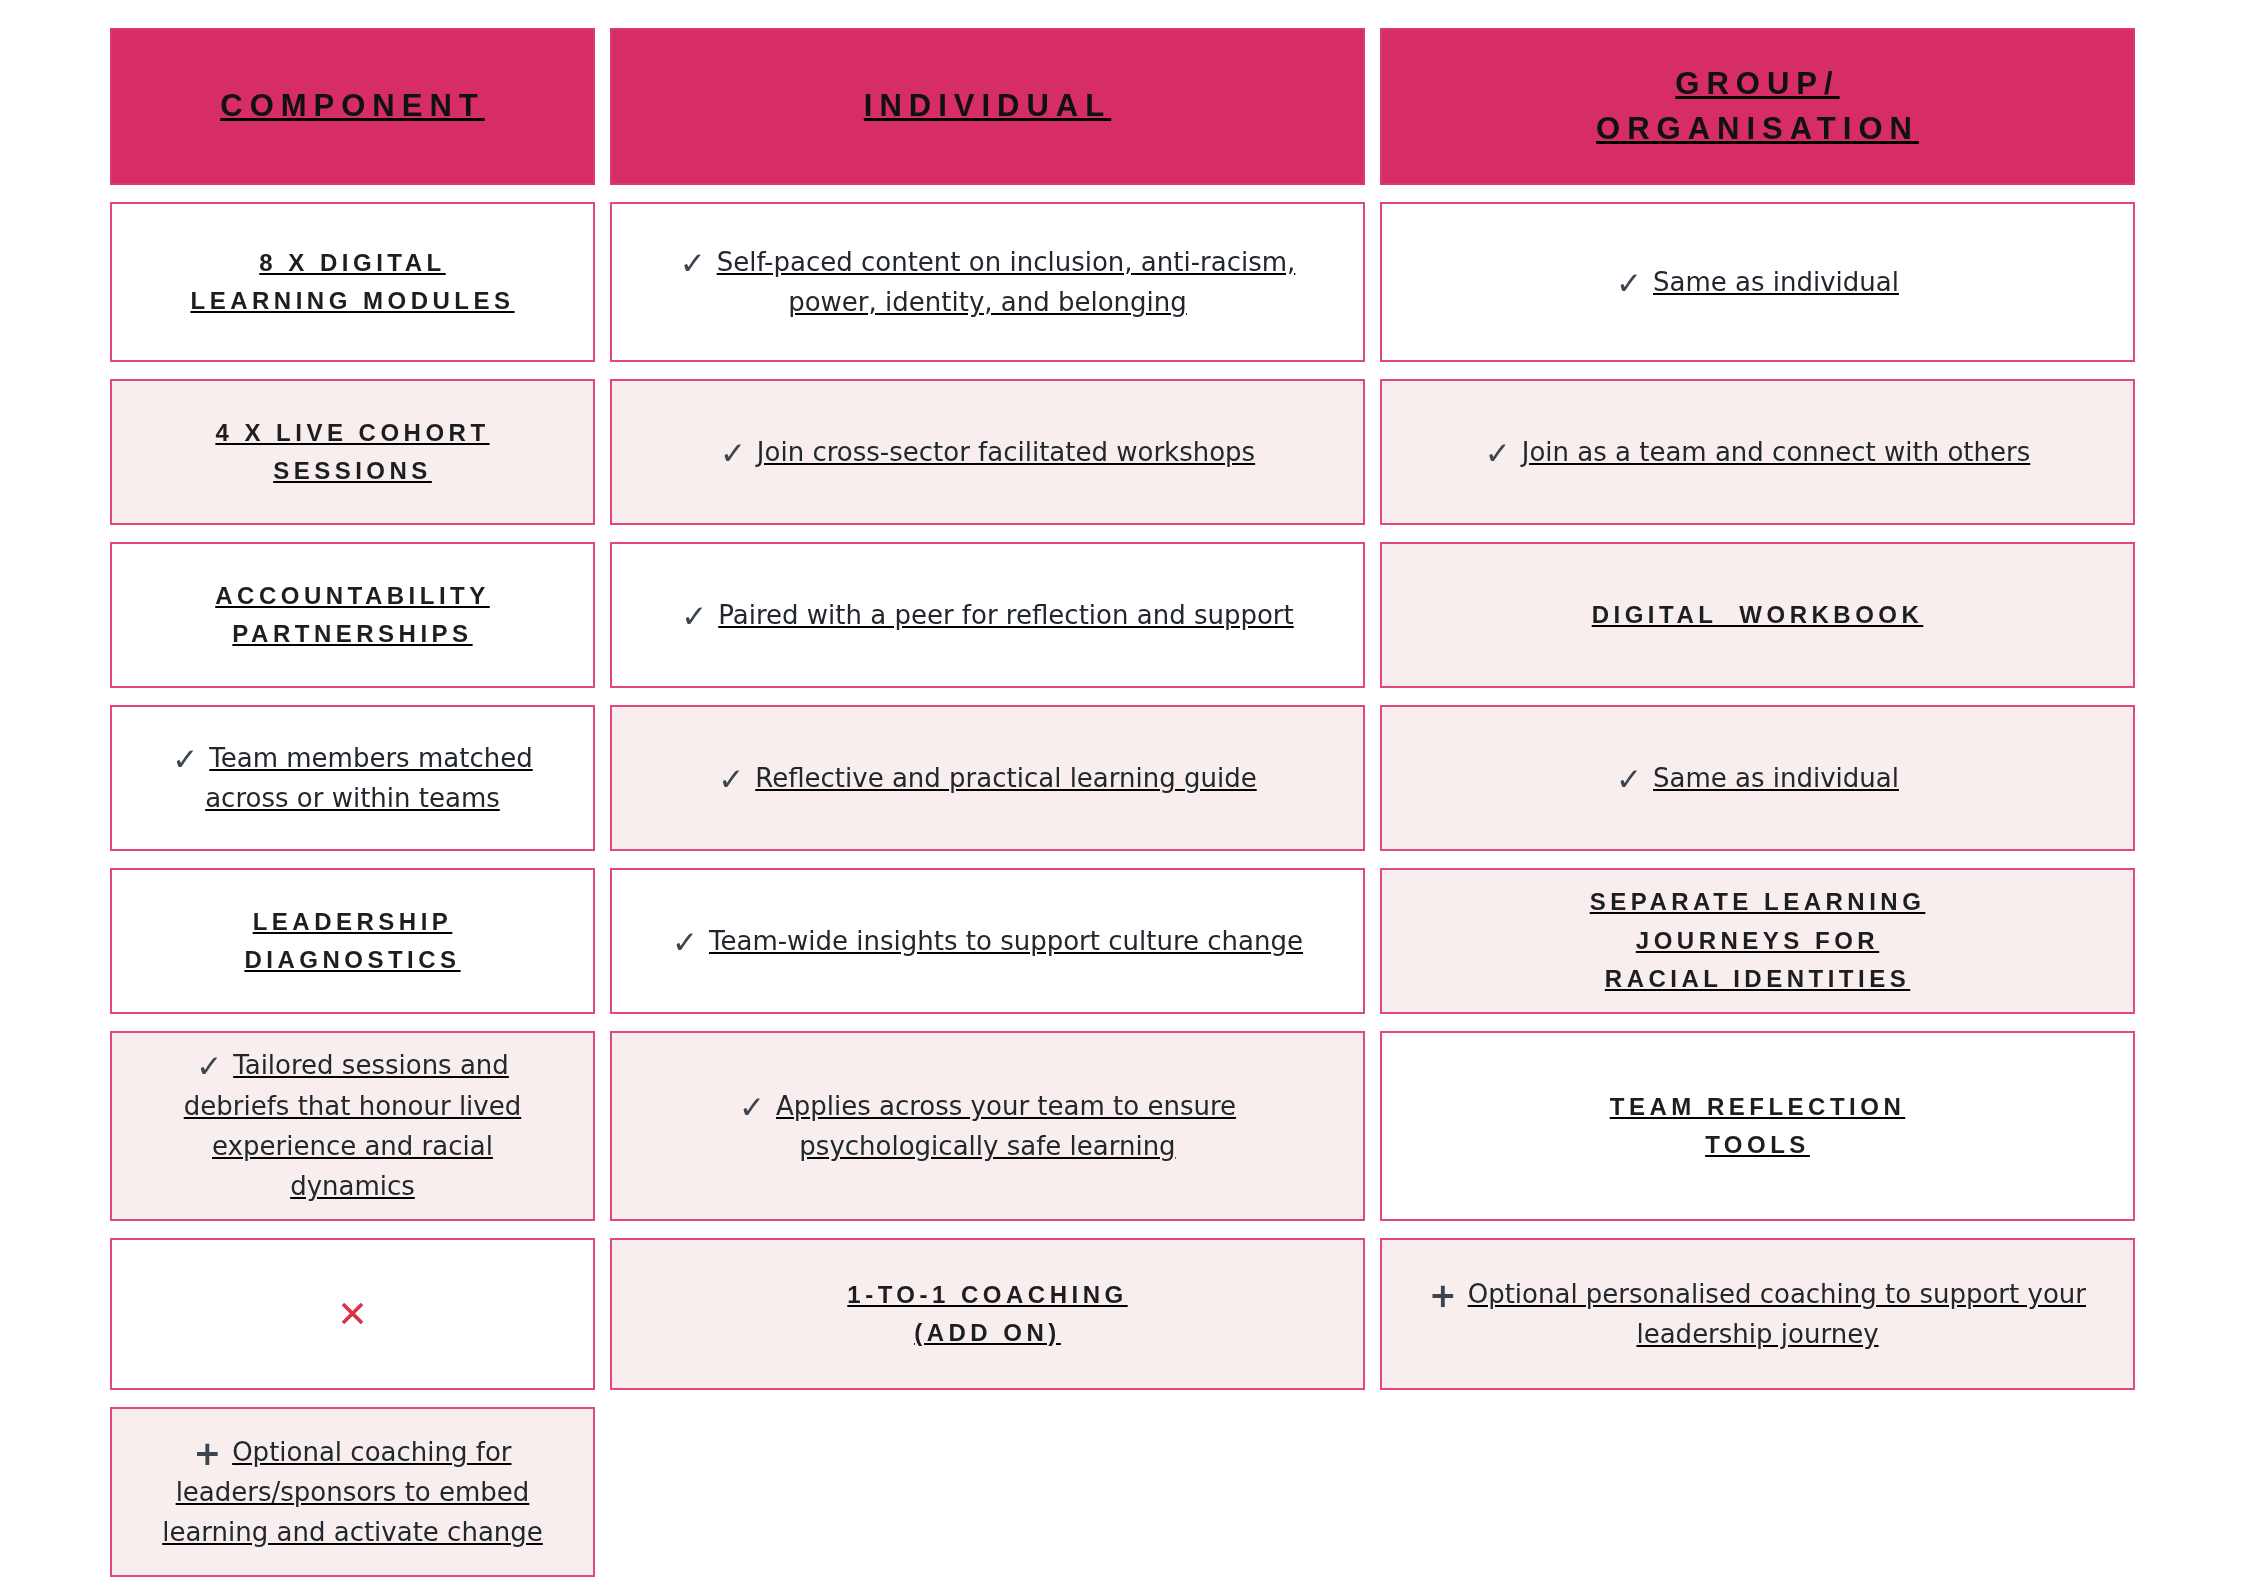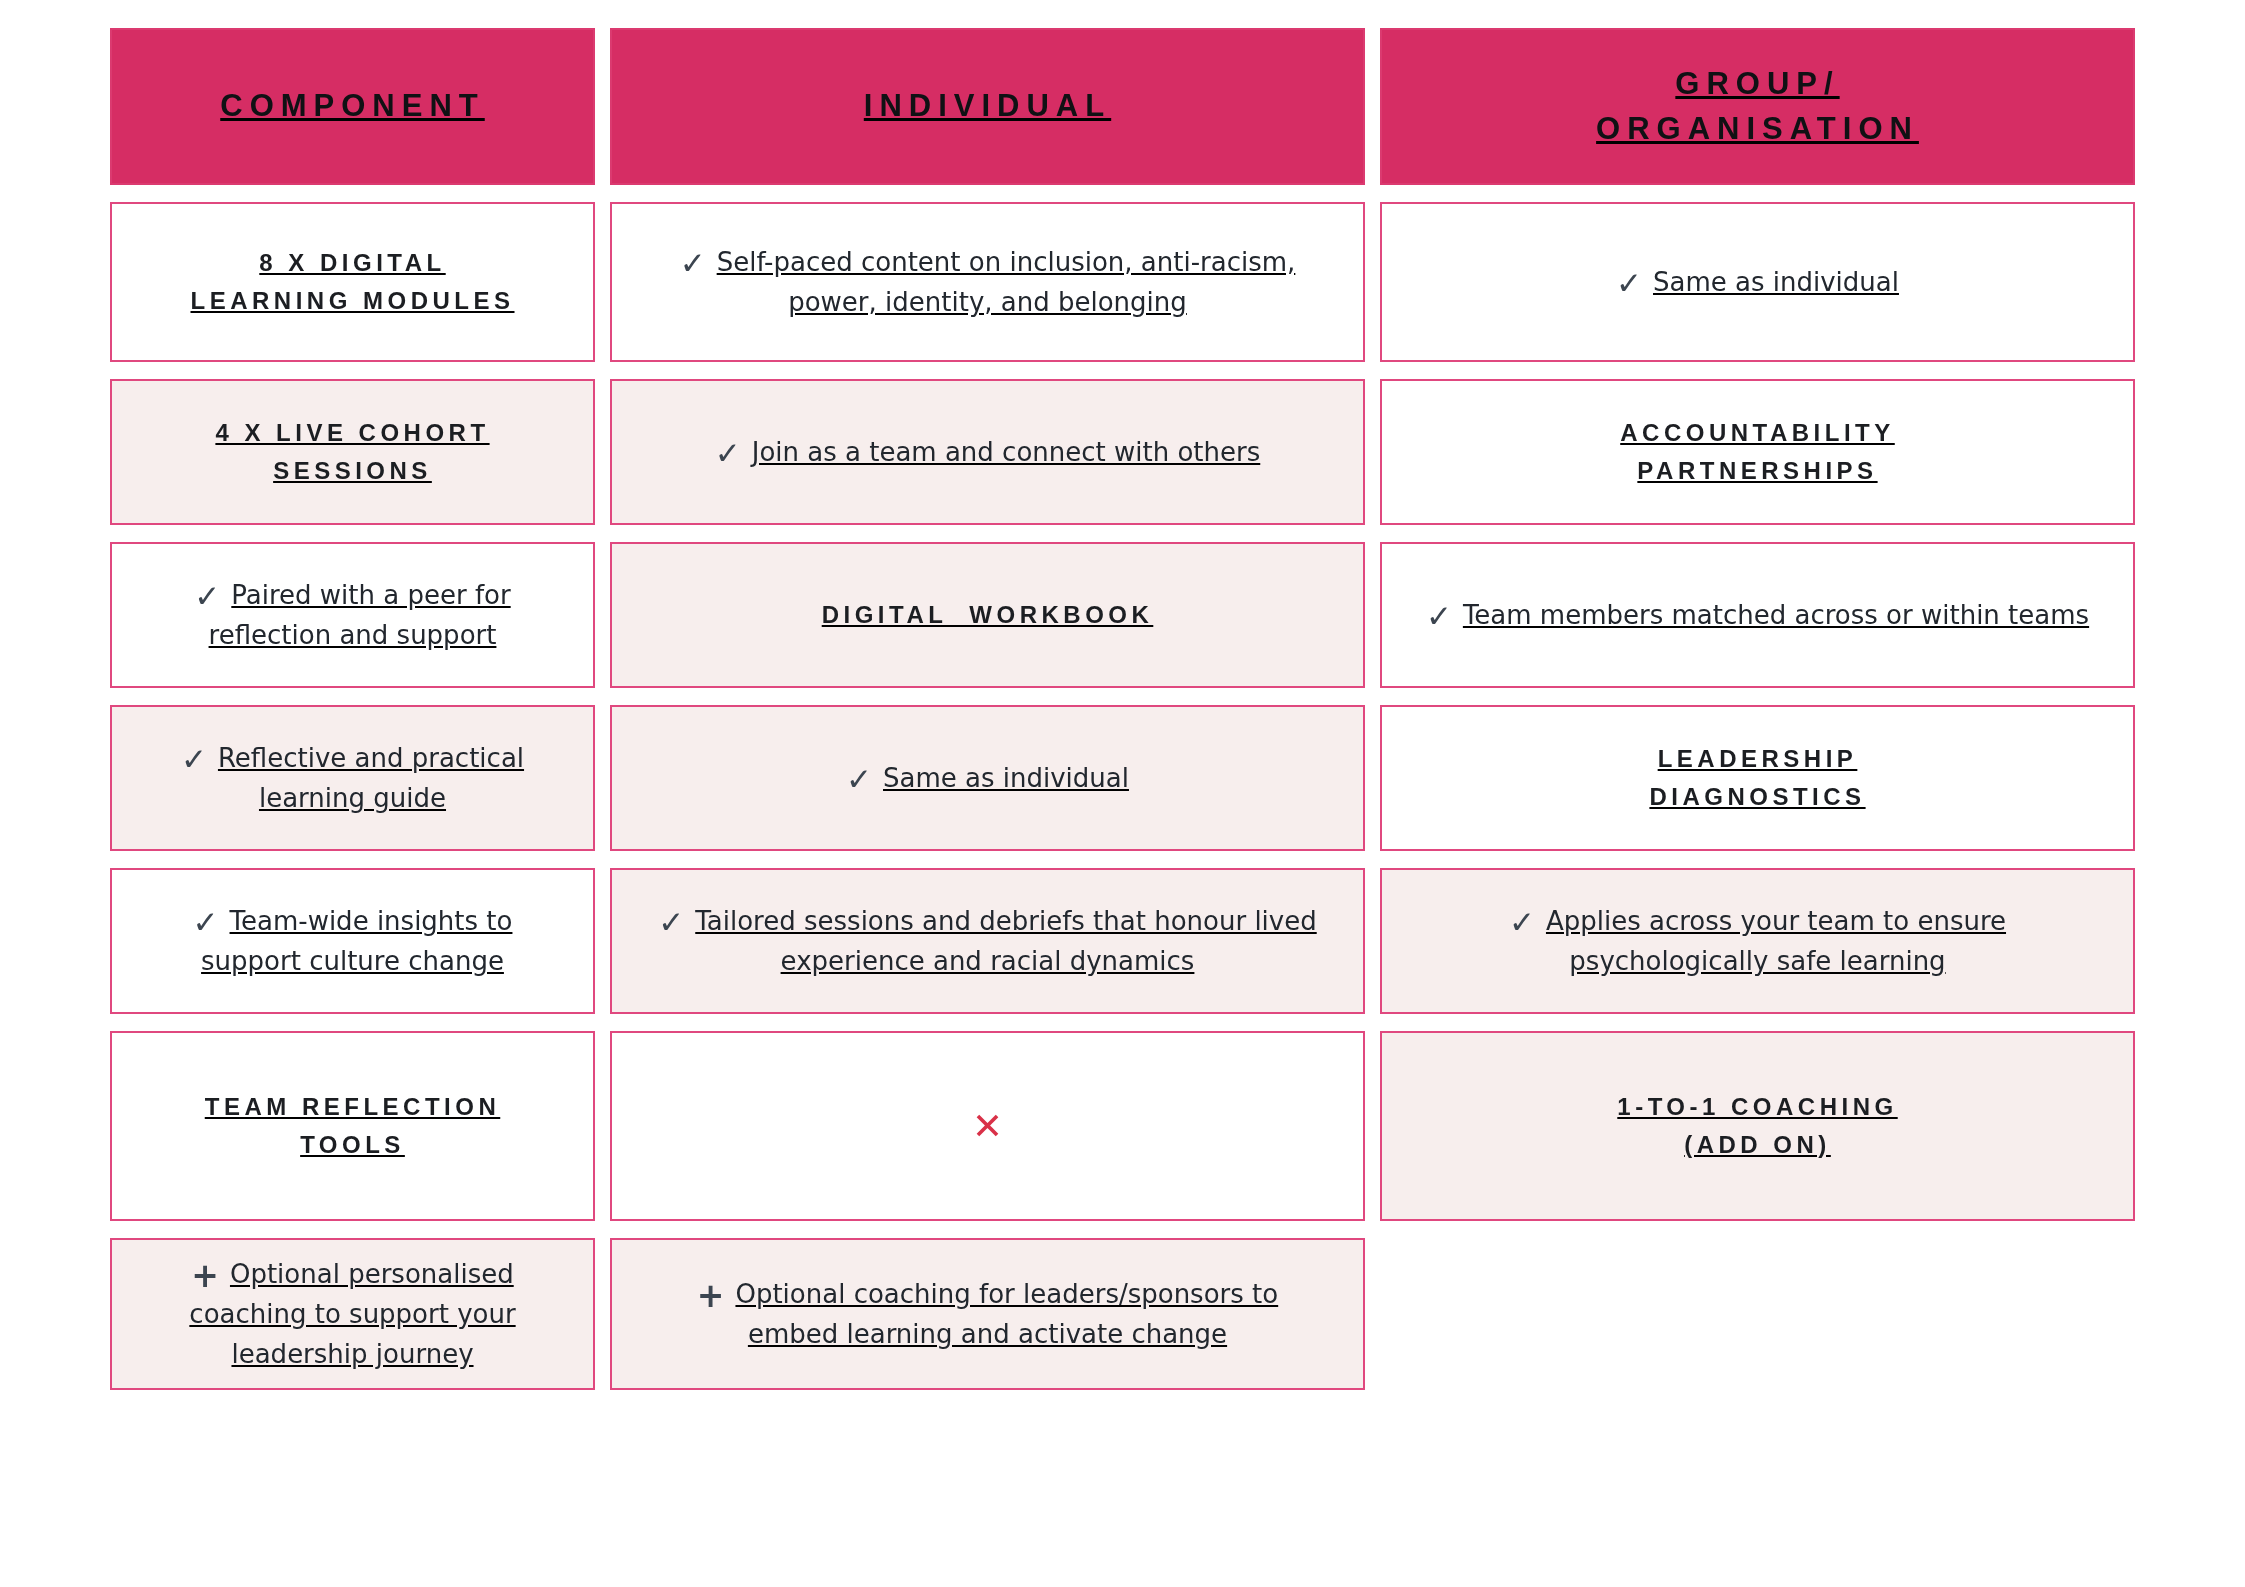--- a/index.html
+++ b/index.html
@@ -74,20 +74,23 @@
   </div>
   <div class="cell bdy bg-w">
     <span><span class="ic ic-check">✓</span><span class="txt">Same as individual</span></span>
   </div>
 
   <div class="cell lbl bg-p">
     <span>4 X LIVE COHORT
 SESSIONS</span>
   </div>
   <div class="cell bdy bg-p">
+    <span><span class="ic ic-check">✓</span><span class="txt">Join cross-sector facilitated workshops</span></span>
+  </div>
+  <div class="cell bdy bg-p">
     <span><span class="ic ic-check">✓</span><span class="txt">Join as a team and connect with others</span></span>
   </div>
 
   <div class="cell lbl bg-w">
     <span>ACCOUNTABILITY
 PARTNERSHIPS</span>
   </div>
   <div class="cell bdy bg-w">
     <span><span class="ic ic-check">✓</span><span class="txt">Paired with a peer for reflection and support</span></span>
   </div>
@@ -106,20 +109,25 @@
   </div>
 
   <div class="cell lbl bg-w">
     <span>LEADERSHIP
 DIAGNOSTICS</span>
   </div>
   <div class="cell bdy bg-w">
     <span><span class="ic ic-check">✓</span><span class="txt">Team-wide insights to support culture change</span></span>
   </div>
 
+  <div class="cell lbl bg-p">
+    <span>SEPARATE LEARNING
+JOURNEYS FOR
+RACIAL IDENTITIES</span>
+  </div>
   <div class="cell bdy bg-p">
     <span><span class="ic ic-check">✓</span><span class="txt">Tailored sessions and debriefs that honour lived experience and racial dynamics</span></span>
   </div>
   <div class="cell bdy bg-p">
     <span><span class="ic ic-check">✓</span><span class="txt">Applies across your team to ensure psychologically safe learning</span></span>
   </div>
 
   <div class="cell lbl bg-w">
     <span>TEAM REFLECTION
 TOOLS</span>

